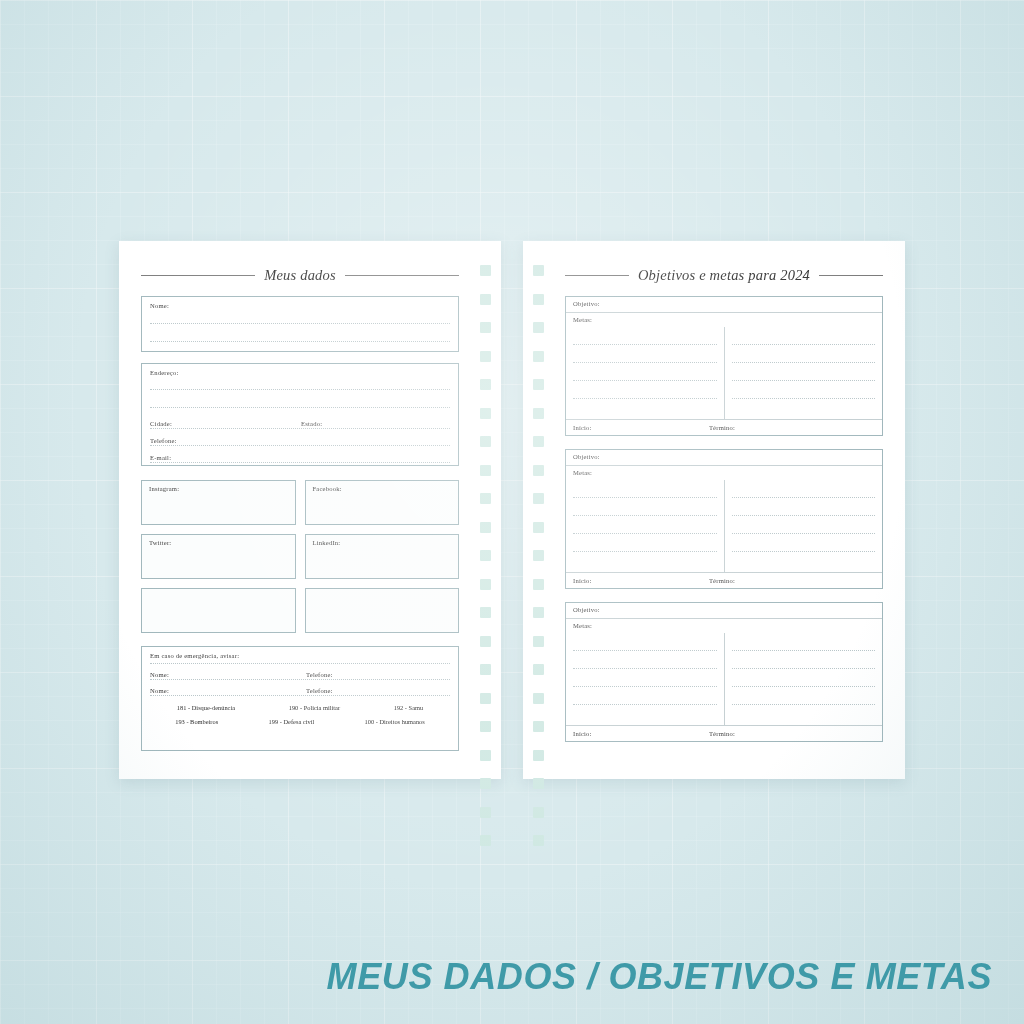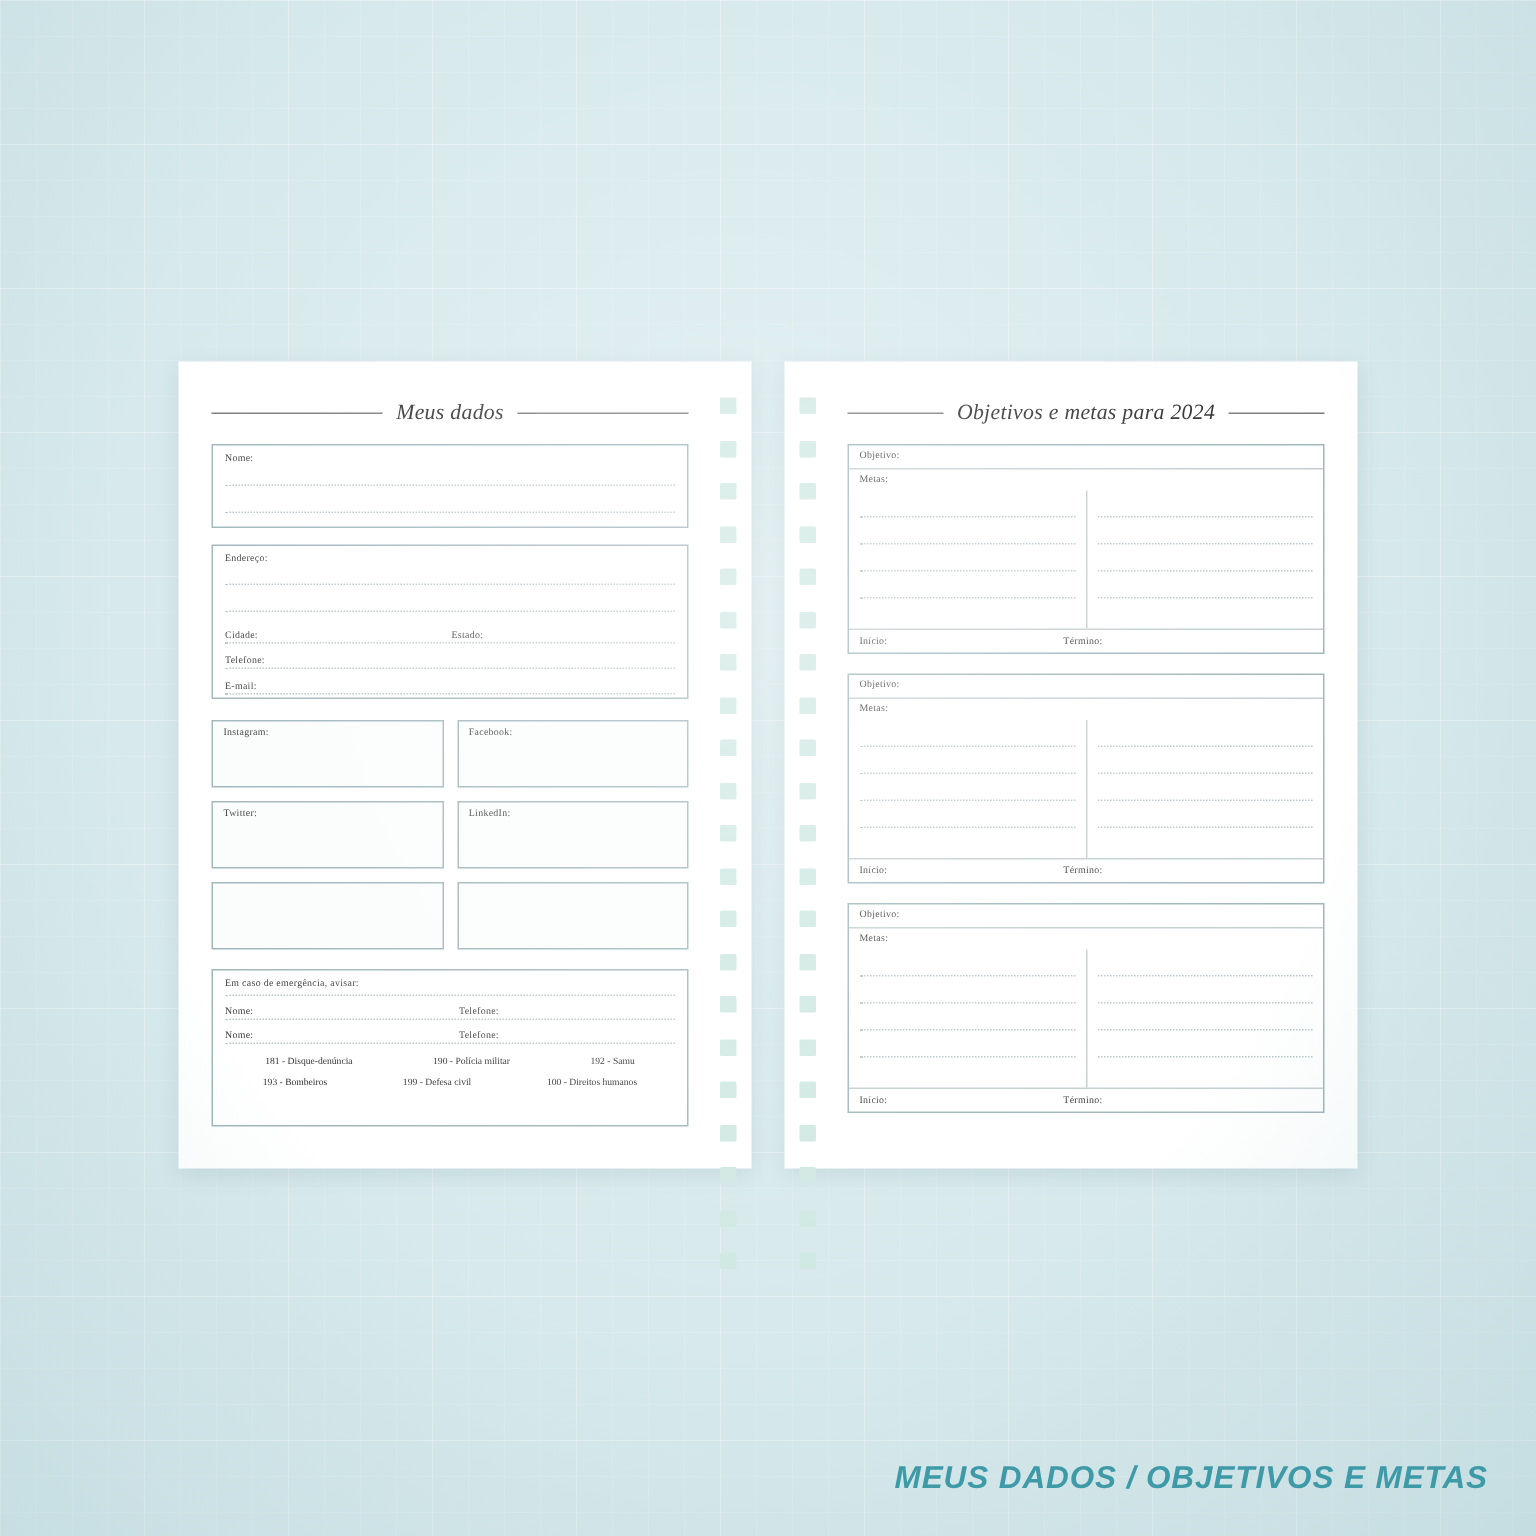--- a/index.html
+++ b/index.html
@@ -107,21 +107,21 @@
     display: flex; align-items: center; padding: 0 7px;
   }
   .goal-foot .i { width: 45%; }
   .goal-foot .t { width: 55%; }
 
   
   #caption {
     position: absolute; right: 32px; bottom: 26px;
     font-family: "Liberation Sans", sans-serif;
     font-style: italic; font-weight: bold;
-    font-size: 21px; letter-spacing: .6px;
+    font-size: 36px; letter-spacing: .6px;
     color: #3f9aa8;
     white-space: nowrap;
   }
 </style>
 </head>
 <body>
 
 <div id="bg-texture"></div>
 
 <div class="sheet" id="sheet-left">

